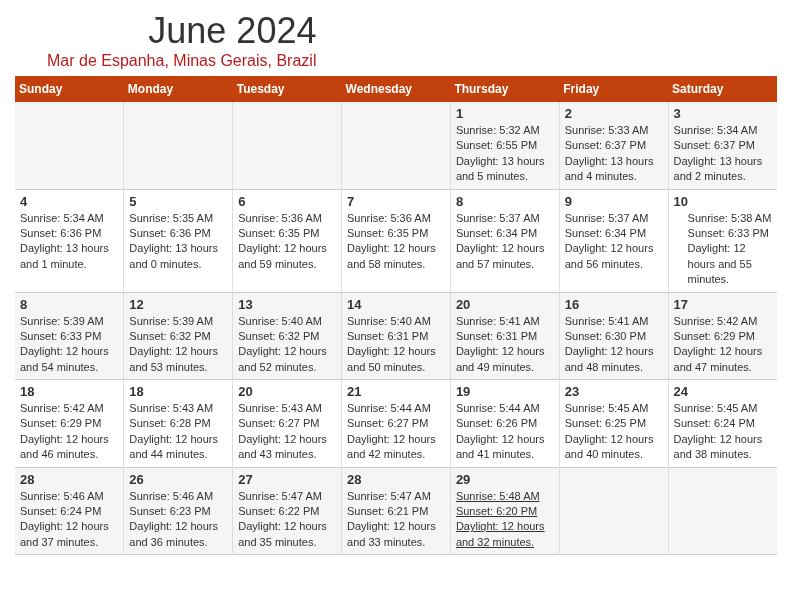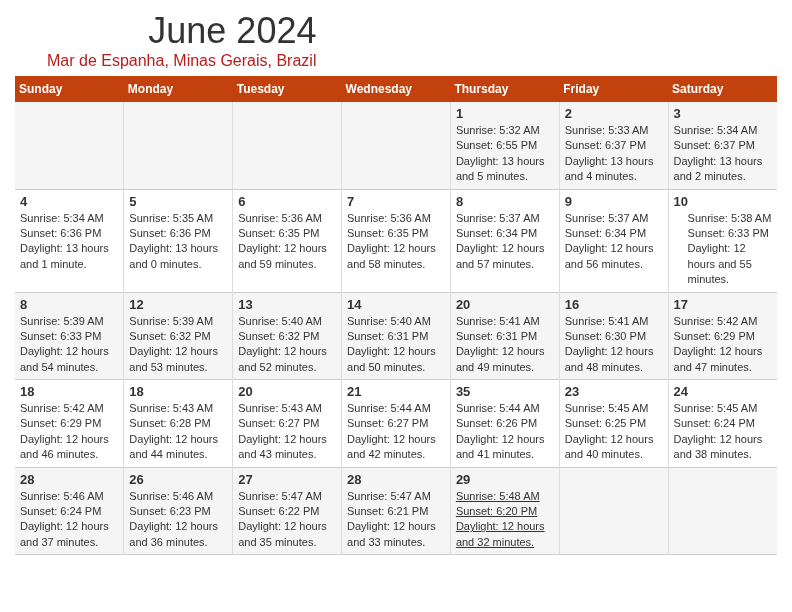--- a/index.html
+++ b/index.html
@@ -252,21 +252,21 @@
 Sunset: 6:27 PM
 Daylight: 12 hours and 43 minutes.</div>
         </td>
         <td>
           <span class="day-num">21</span>
           <div class="day-info" style="white-space: pre-line;">Sunrise: 5:44 AM
 Sunset: 6:27 PM
 Daylight: 12 hours and 42 minutes.</div>
         </td>
         <td>
-          <span class="day-num">35</span>
+          <span class="day-num">19</span>
           <div class="day-info" style="white-space: pre-line;">Sunrise: 5:44 AM
 Sunset: 6:26 PM
 Daylight: 12 hours and 41 minutes.</div>
         </td>
         <td>
           <span class="day-num">23</span>
           <div class="day-info" style="white-space: pre-line;">Sunrise: 5:45 AM
 Sunset: 6:25 PM
 Daylight: 12 hours and 40 minutes.</div>
         </td>

